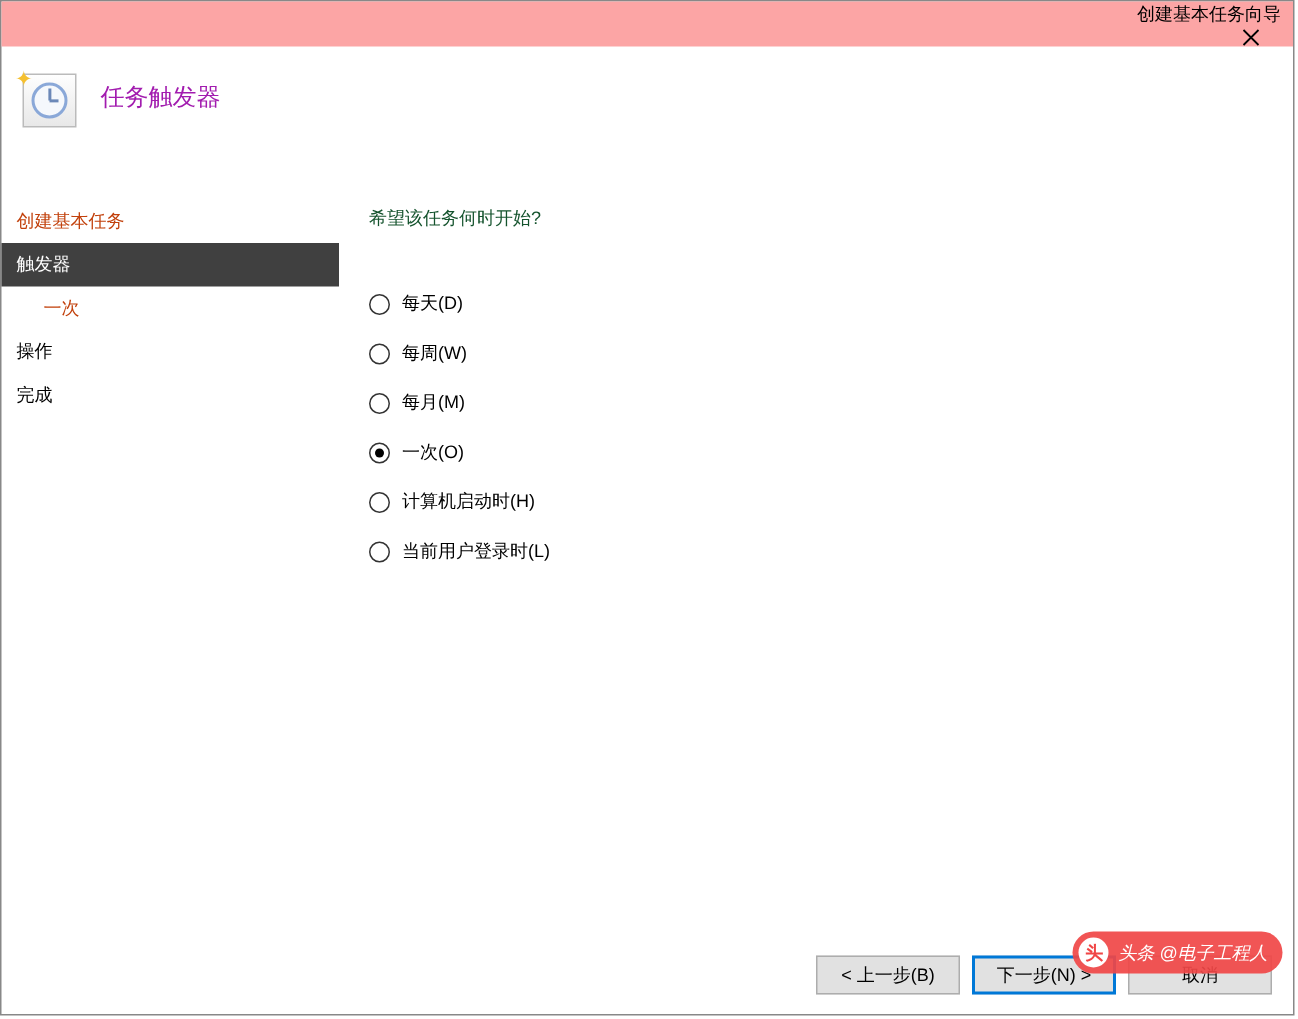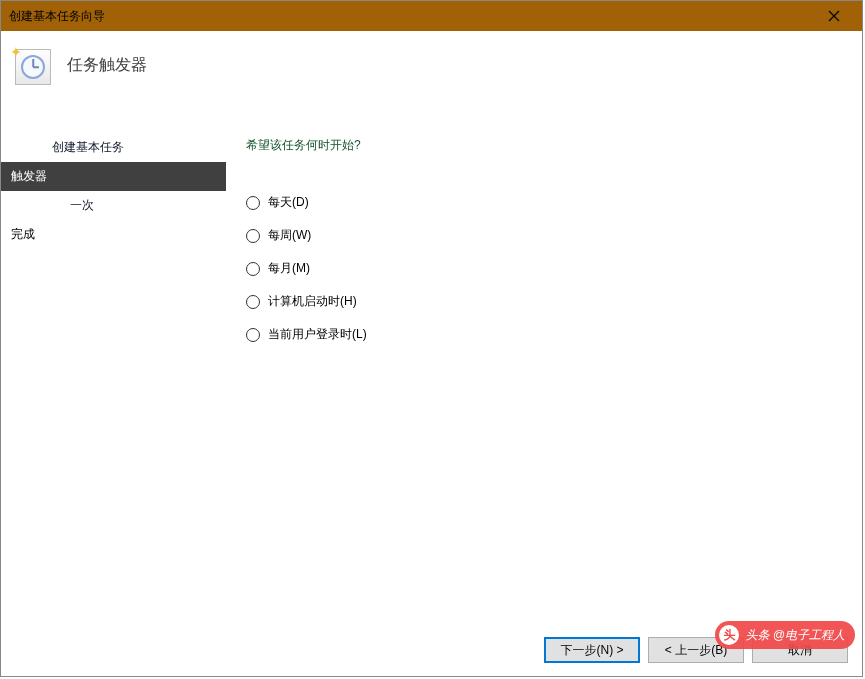--- a/index.html
+++ b/index.html
@@ -17,23 +17,24 @@
       height: 677px;
       border: 1px solid #888;
       background: #fff;
       display: flex;
       flex-direction: column;
       position: relative;
     }
     .titlebar {
       height: 30px;
       display: flex;
-      align-items: center;
+      align-items: flex-end;
       padding: 0 8px;
-      background: #a16207;
+      background: #fca5a5;
+      flex-direction: column;
     }
     .titlebar-title {
       flex: 1;
       font-size: 12px;
       color: #000;
     }
     .close-btn {
       width: 40px;
       height: 28px;
       display: flex;
@@ -86,41 +87,40 @@
       transform: translate(-50%, -100%) rotate(90deg);
     }
     .header-icon-star {
       position: absolute;
       top: -6px; left: -6px;
       color: #f5c030;
       font-size: 14px;
     }
     .header-title {
       font-size: 16px;
-      color: #404040;
+      color: #a21caf;
       padding-top: 6px;
     }
     .body-area {
       flex: 1;
       display: flex;
       min-height: 0;
     }
     .nav {
       width: 225px;
       padding-top: 2px;
     }
     .nav-item {
       padding: 6px 10px;
       font-size: 12px;
       color: #000;
       cursor: pointer;
     }
     .nav-item.link {
-      color: #0f172a;
-      margin-left: 41px;
+      color: #c2410c;
     }
     .nav-item.selected {
       background: #404040;
       color: #fff;
     }
     .nav-item.sub {
       padding-left: 28px;
     }
     .content {
       flex: 1;
@@ -236,52 +236,57 @@
       <div class="header-icon-clock"></div>
     </div>
     <div class="header-title">任务触发器</div>
   </div>
 
   <div class="body-area">
     <div class="nav" id="nav">
         <div class="nav-item link">创建基本任务</div>
         <div class="nav-item selected">触发器</div>
         <div class="nav-item link sub">一次</div>
+        <div class="nav-item">操作</div>
         <div class="nav-item">完成</div>
       </div>
     <div class="content">
       <div class="prompt">希望该任务何时开始?</div>
       <div class="radio-group" id="radios">
           <label class="radio-row">
             <span class="radio"></span>
             <span>每天(D)</span>
           </label>
           <label class="radio-row">
             <span class="radio"></span>
             <span>每周(W)</span>
           </label>
           <label class="radio-row">
             <span class="radio"></span>
             <span>每月(M)</span>
           </label>
           <label class="radio-row">
+            <span class="radio checked"></span>
+            <span>一次(O)</span>
+          </label>
+          <label class="radio-row">
             <span class="radio"></span>
             <span>计算机启动时(H)</span>
           </label>
           <label class="radio-row">
             <span class="radio"></span>
             <span>当前用户登录时(L)</span>
           </label>
         </div>
     </div>
   </div>
 
   <div class="footer">
+    <button class="btn">&lt; 上一步(B)</button>
     <button class="btn primary">下一步(N) &gt;</button>
-    <button class="btn">&lt; 上一步(B)</button>
     <button class="btn">取消</button>
   </div>
 
 </div>
 
 <div class="watermark">
   <div class="watermark-icon">头</div>
   <span>头条 @电子工程人</span>
 </div>
 

